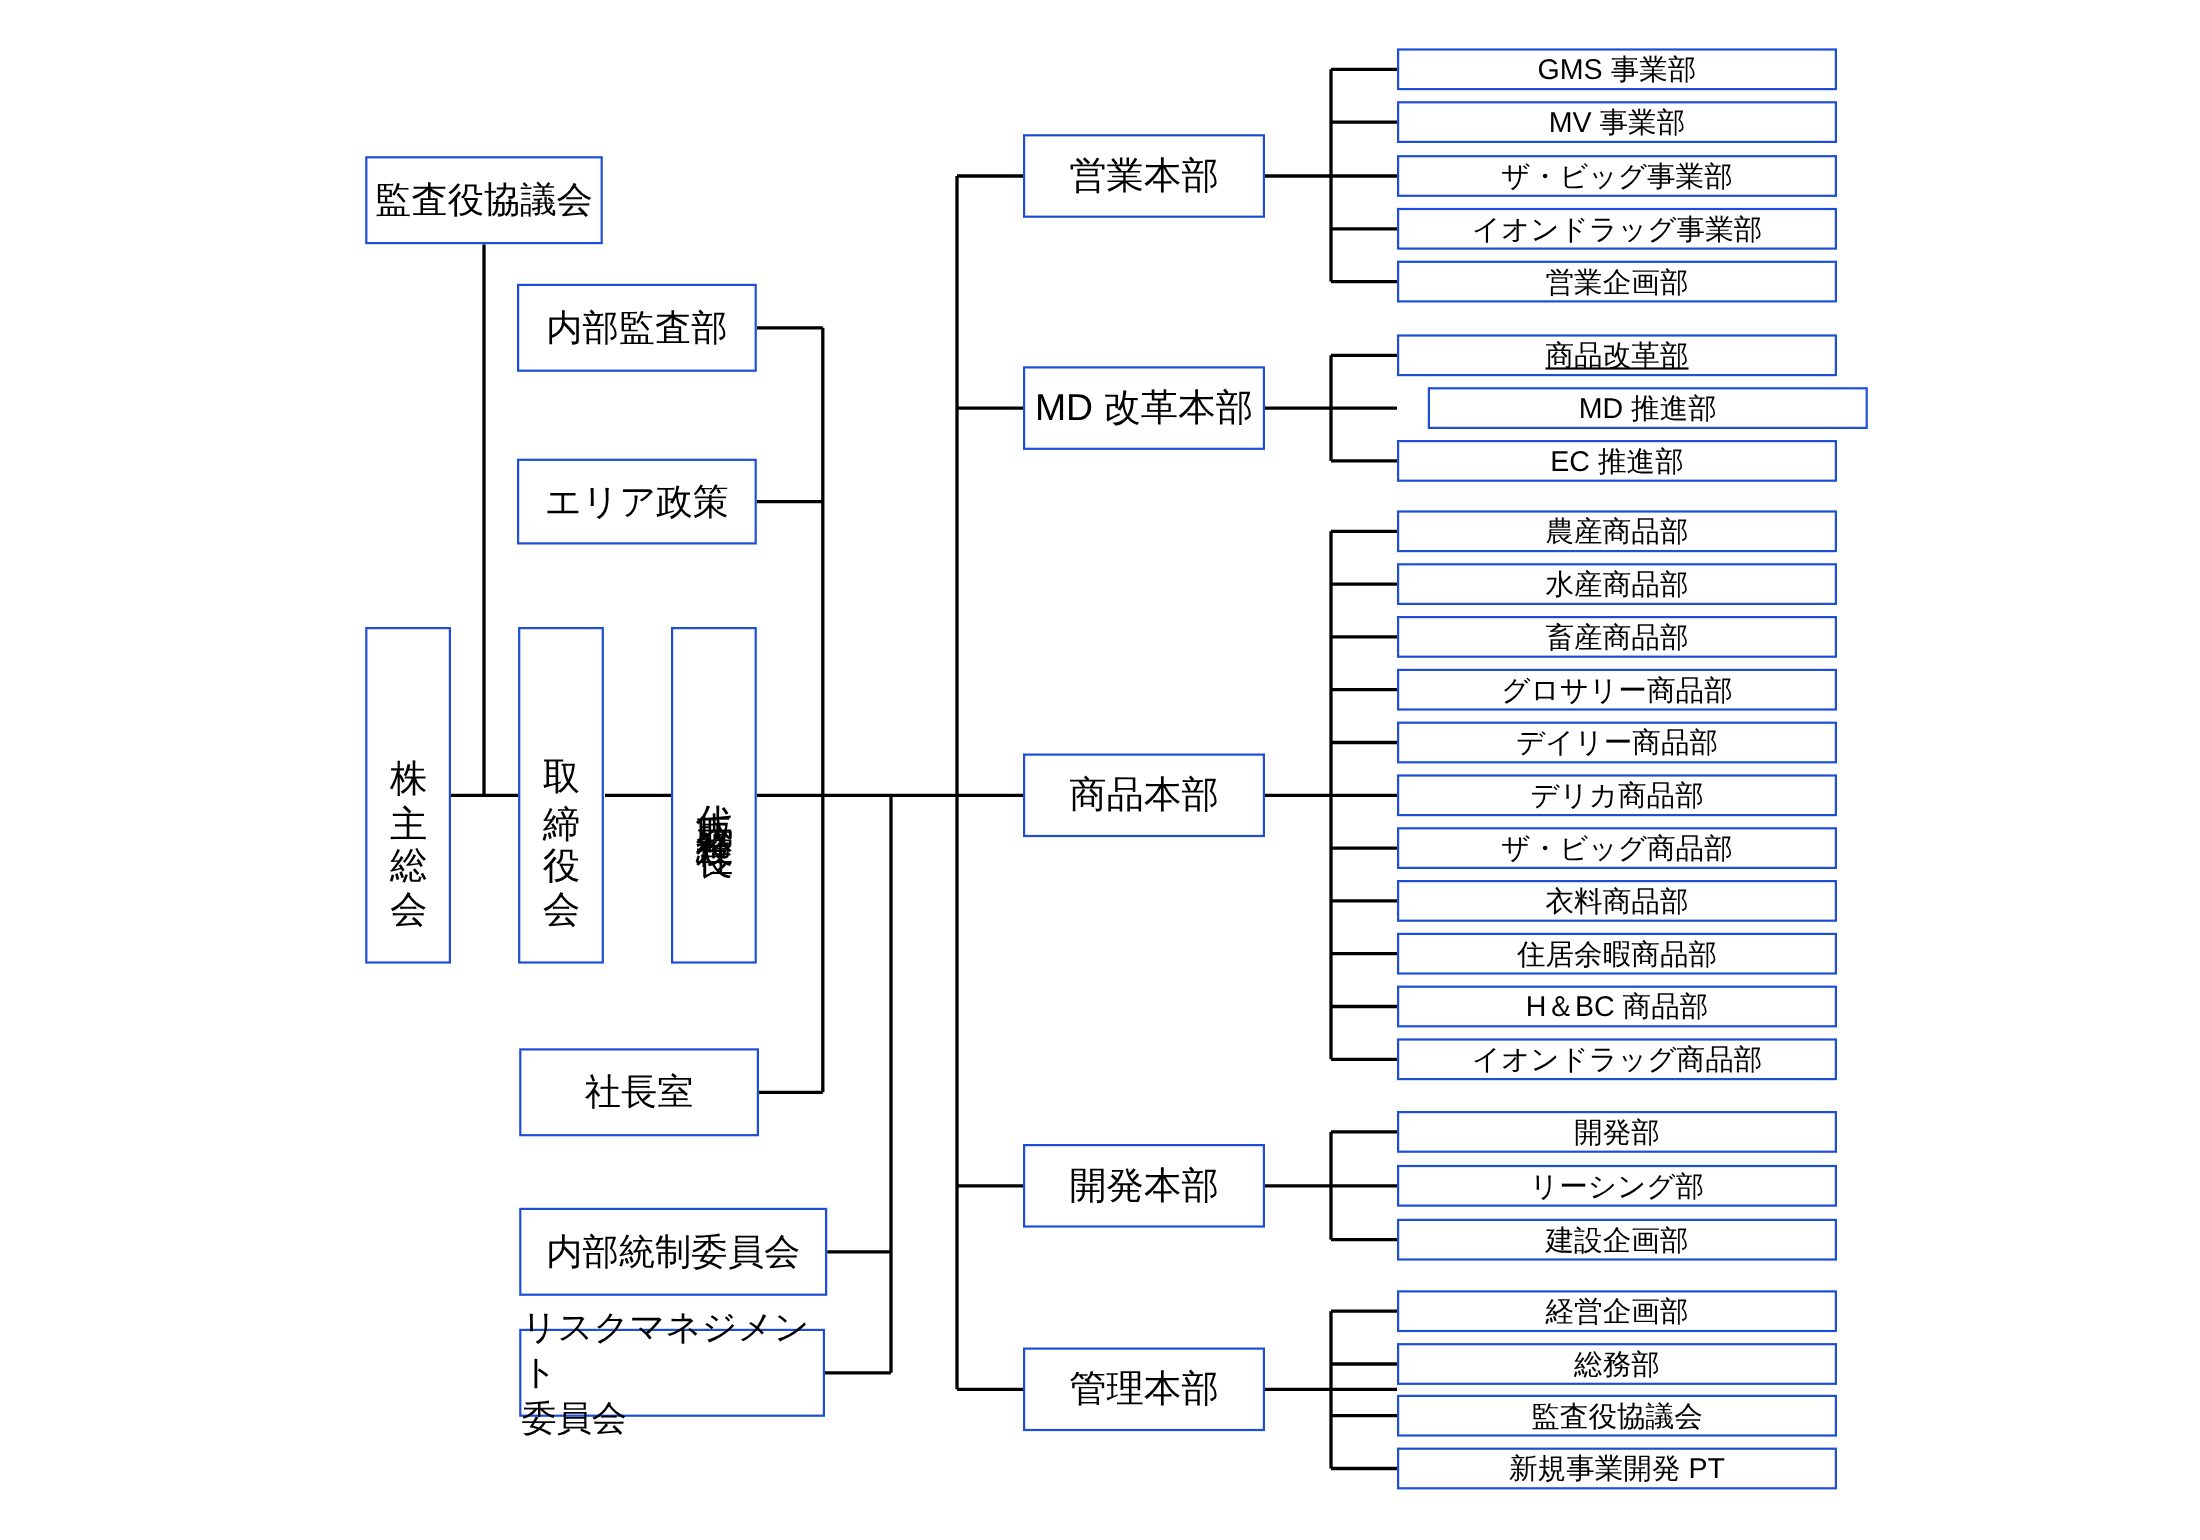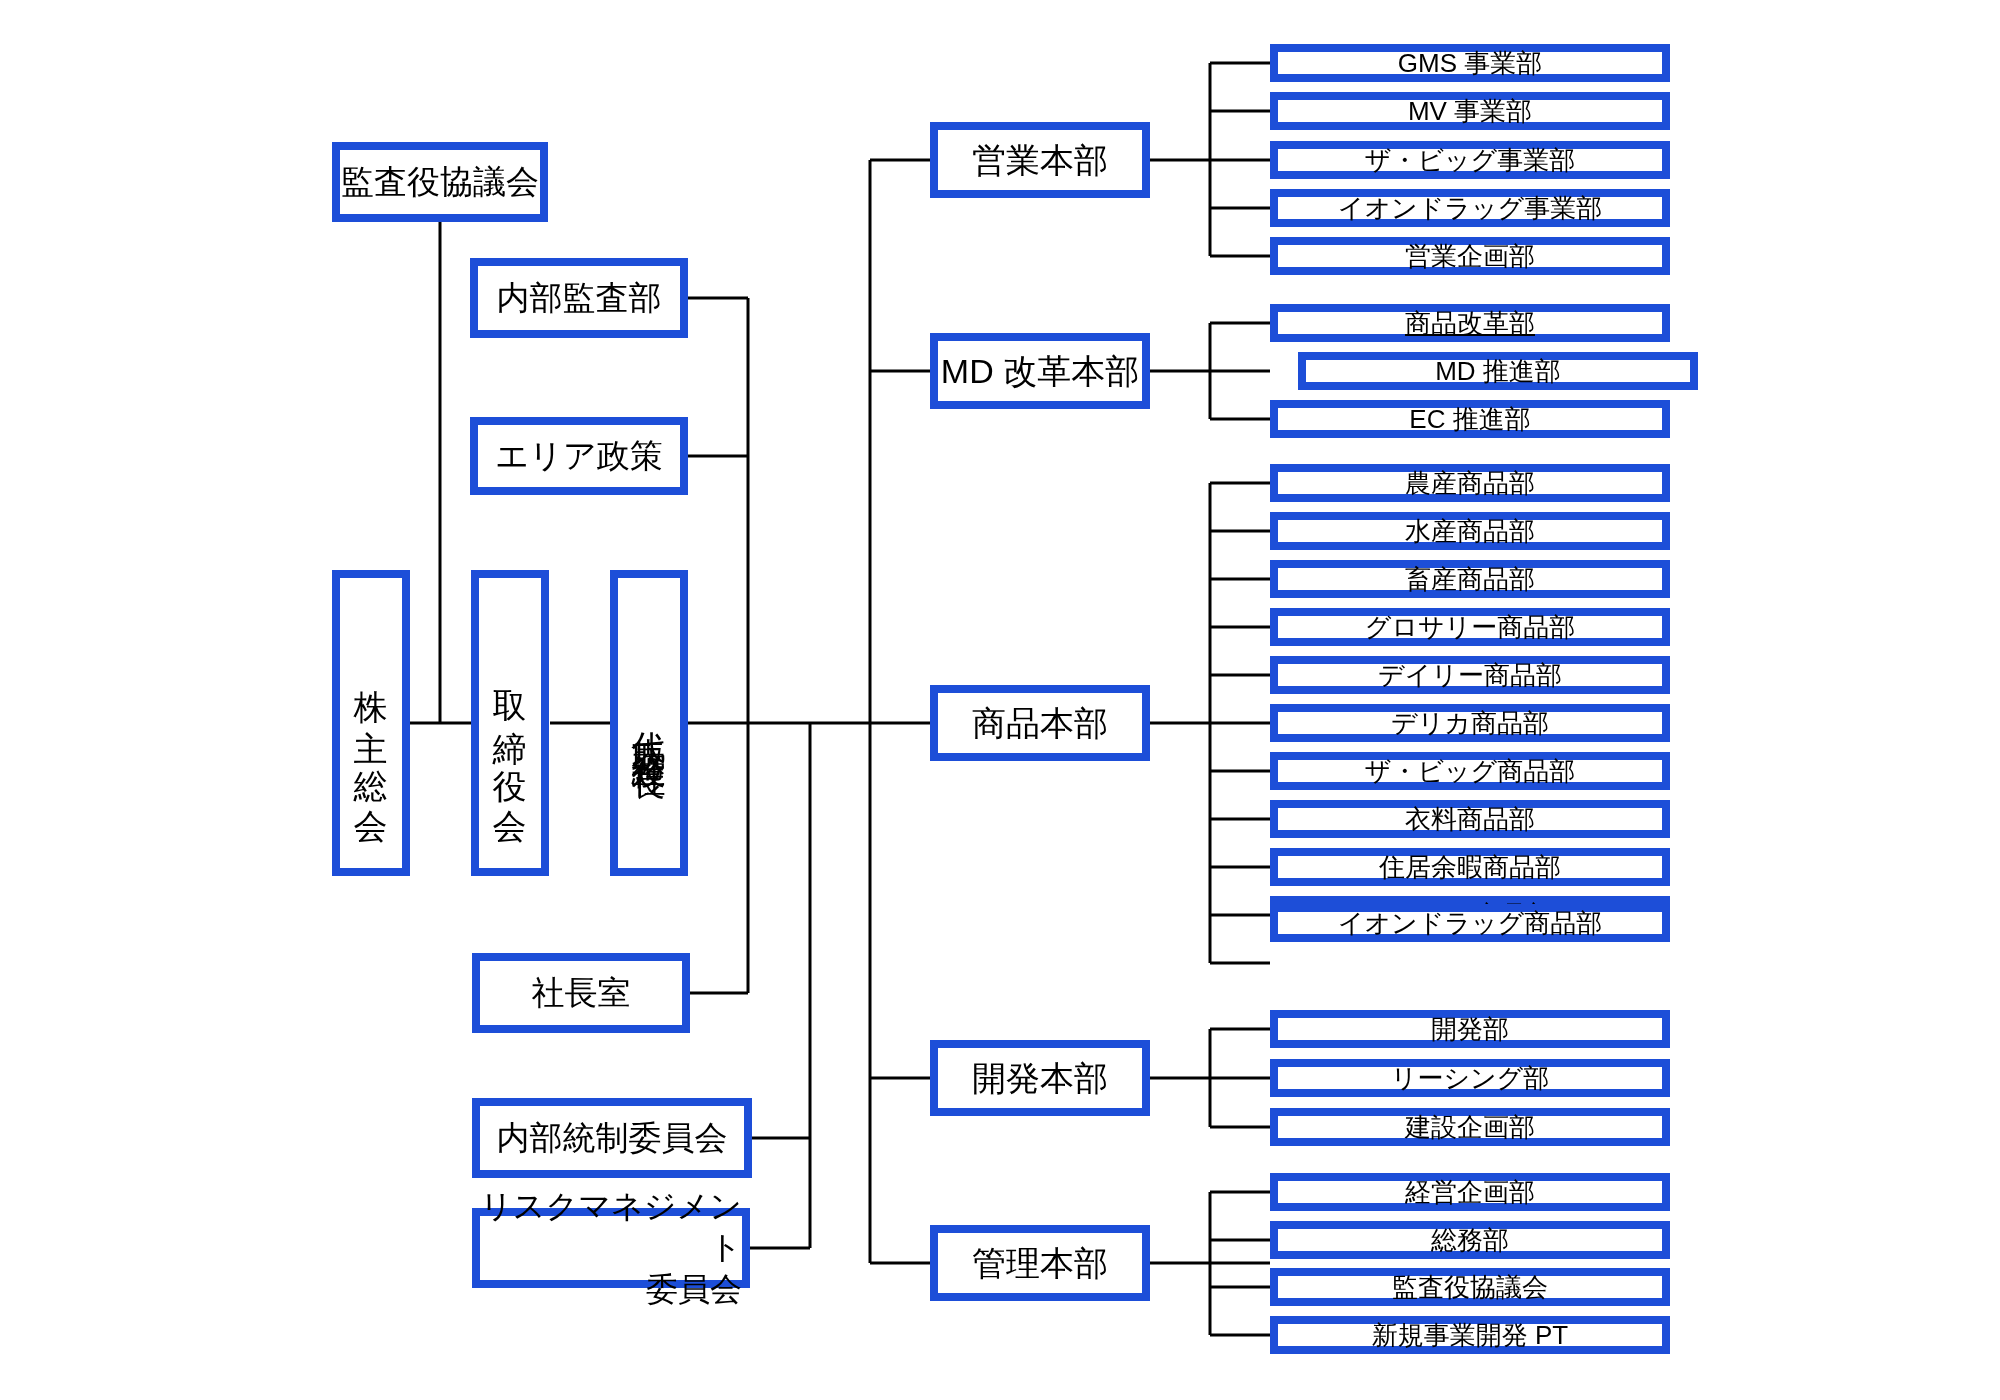--- a/index.html
+++ b/index.html
@@ -10,23 +10,23 @@
     font-family:"Liberation Sans","DejaVu Sans",sans-serif;
     color:#000;
     overflow:hidden;
   }
   #lines{position:absolute;left:0;top:0;width:2000px;height:1400px;}
   #lines line{stroke:#000;stroke-width:3;}
   .node{
     position:absolute;
     box-sizing:border-box;
     background:#fff;
-    border:8px solid #1d4ed8;
+    border:2px solid #1d4ed8;
     display:flex;align-items:center;justify-content:center;
-    text-align:right;
+    text-align:left;
     line-height:1.25;
   }
   .lbox{font-size:33px;}
   .parent{left:930px;width:220px;height:76px;font-size:34px;}
   .child{left:1270px;width:400px;height:38px;font-size:26px;}
   .vbox{width:78px;height:306px;top:570px;}
   .vtext{
     writing-mode:vertical-rl;
     text-orientation:upright;
     font-size:34px;
@@ -152,21 +152,21 @@
   <div class="node child" style="top:464px;">農産商品部</div>
   <div class="node child" style="top:512px;">水産商品部</div>
   <div class="node child" style="top:560px;">畜産商品部</div>
   <div class="node child" style="top:608px;">グロサリー商品部</div>
   <div class="node child" style="top:656px;">デイリー商品部</div>
   <div class="node child" style="top:704px;">デリカ商品部</div>
   <div class="node child" style="top:752px;">ザ・ビッグ商品部</div>
   <div class="node child" style="top:800px;">衣料商品部</div>
   <div class="node child" style="top:848px;">住居余暇商品部</div>
   <div class="node child" style="top:896px;">H＆BC 商品部</div>
-  <div class="node child" style="top:904px;">イオンドラッグ商品部</div>
+  <div class="node child" style="top:944px;">イオンドラッグ商品部</div>
 
   <div class="node child" style="top:1010px;">開発部</div>
   <div class="node child" style="top:1059px;">リーシング部</div>
   <div class="node child" style="top:1108px;">建設企画部</div>
 
   <div class="node child" style="top:1173px;">経営企画部</div>
   <div class="node child" style="top:1221px;">総務部</div>
   <div class="node child" style="top:1268px;">監査役協議会</div>
   <div class="node child" style="top:1316px;">新規事業開発 PT</div>
 

